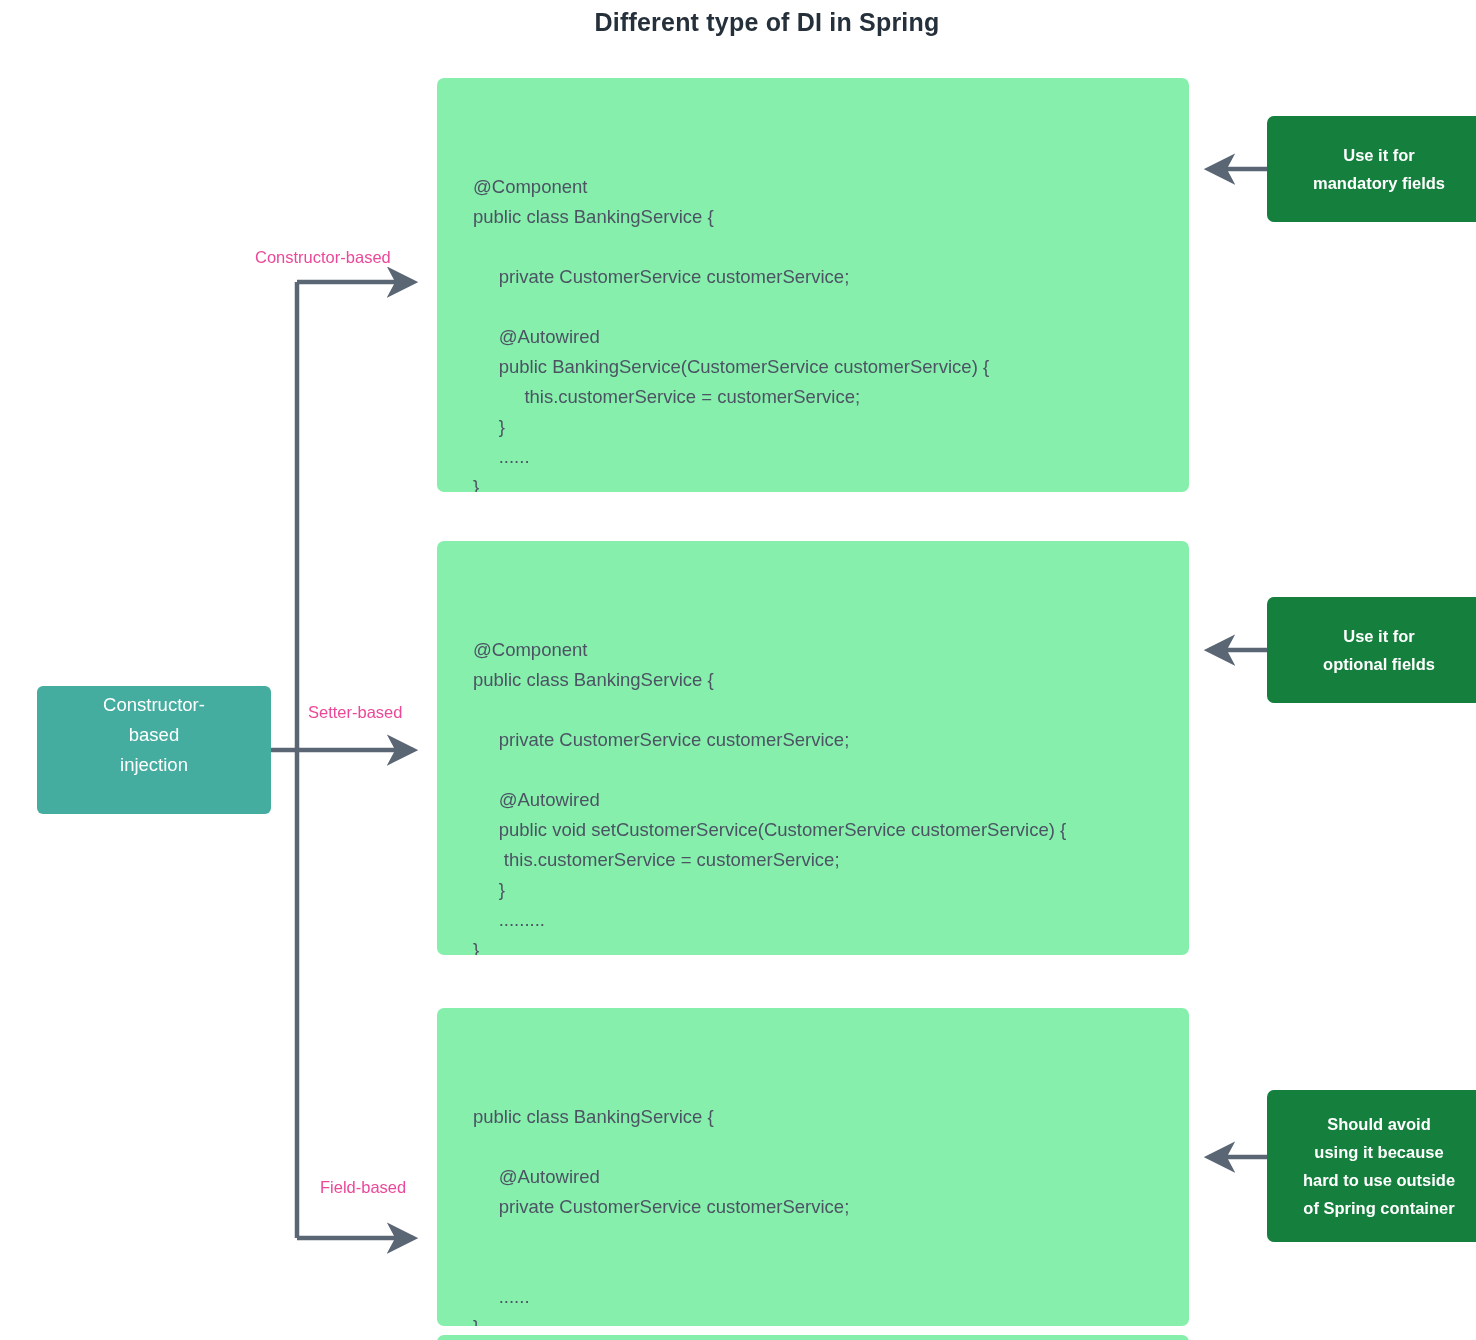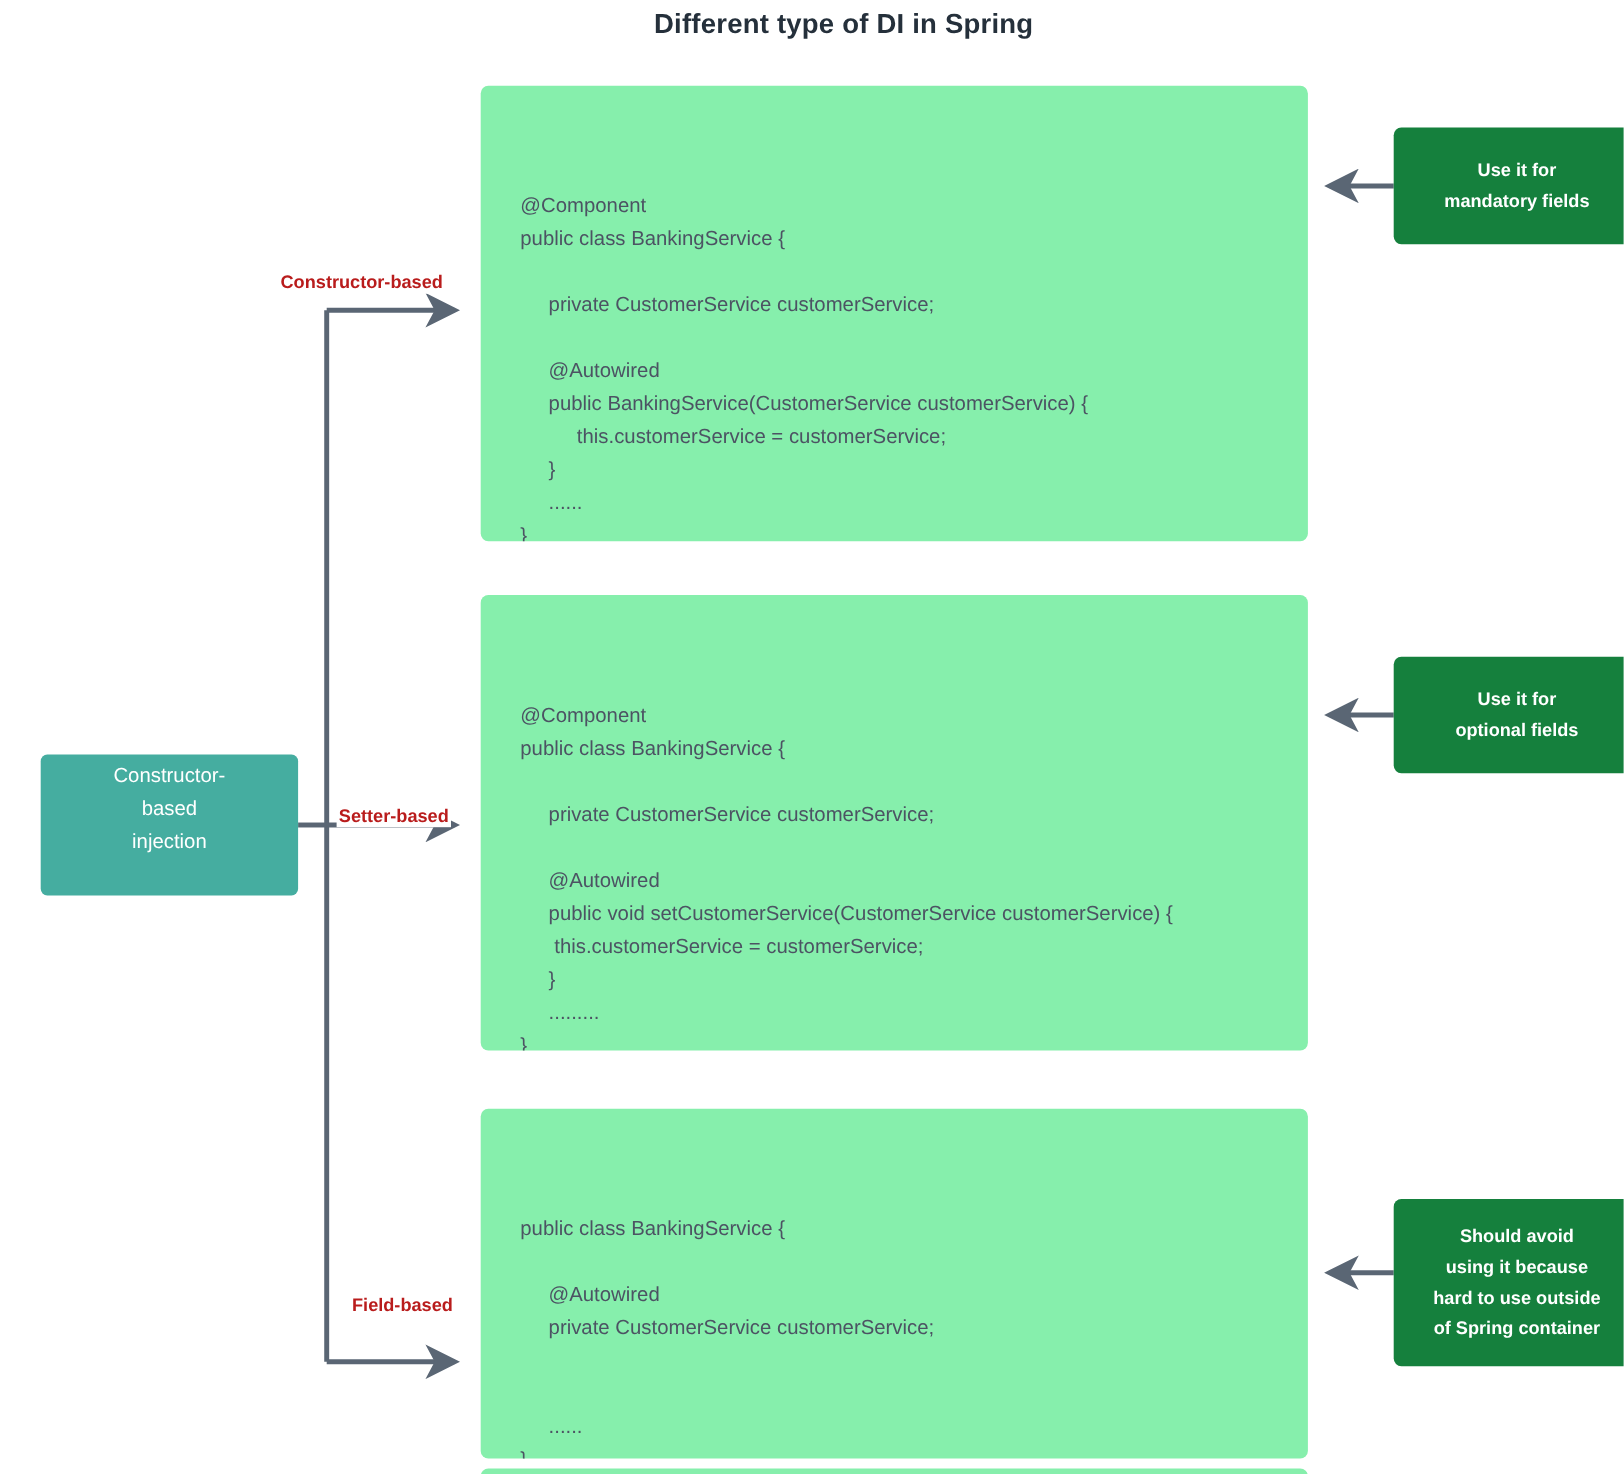--- a/index.html
+++ b/index.html
@@ -104,28 +104,28 @@
     padding: 6px 10px;
   }
   #note-mandatory { left: 1238px; top: 116px;  width: 224px; height: 106px; }
   #note-optional  { left: 1238px; top: 597px;  width: 224px; height: 106px; }
   #note-avoid     { left: 1238px; top: 1090px; width: 224px; height: 152px; }
 
   
   .edge-label {
     position: absolute;
     font-size: 16.5px;
-    font-weight: bold;
-    color: #b91c1c;
+    font-weight: normal;
+    color: #ec4899;
     background: #ffffff;
     white-space: nowrap;
     padding: 0 2px;
   }
   #edge-label-constructor { left: 224px; top: 248px;  }
-  #edge-label-setter      { left: 277px; top: 733px;  }
+  #edge-label-setter      { left: 277px; top: 703px;  }
   #edge-label-field       { left: 289px; top: 1178px; }
 </style>
 </head>
 <body>
 
 <div id="canvas">
 
   <div id="diagram-title">Different type of DI in Spring</div>
 
   <svg id="connector-layer" viewBox="0 0 1476 1340" width="1476" height="1340">

